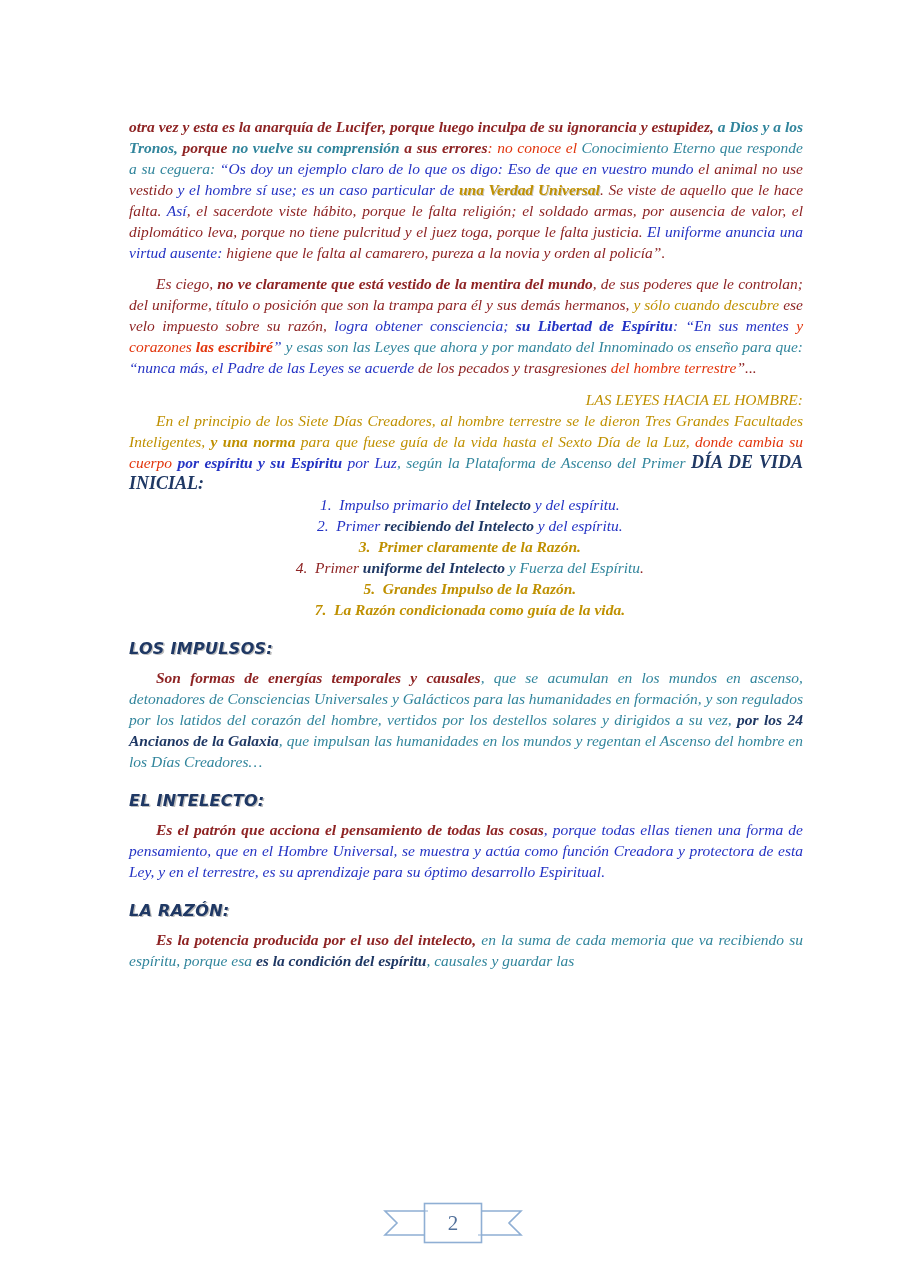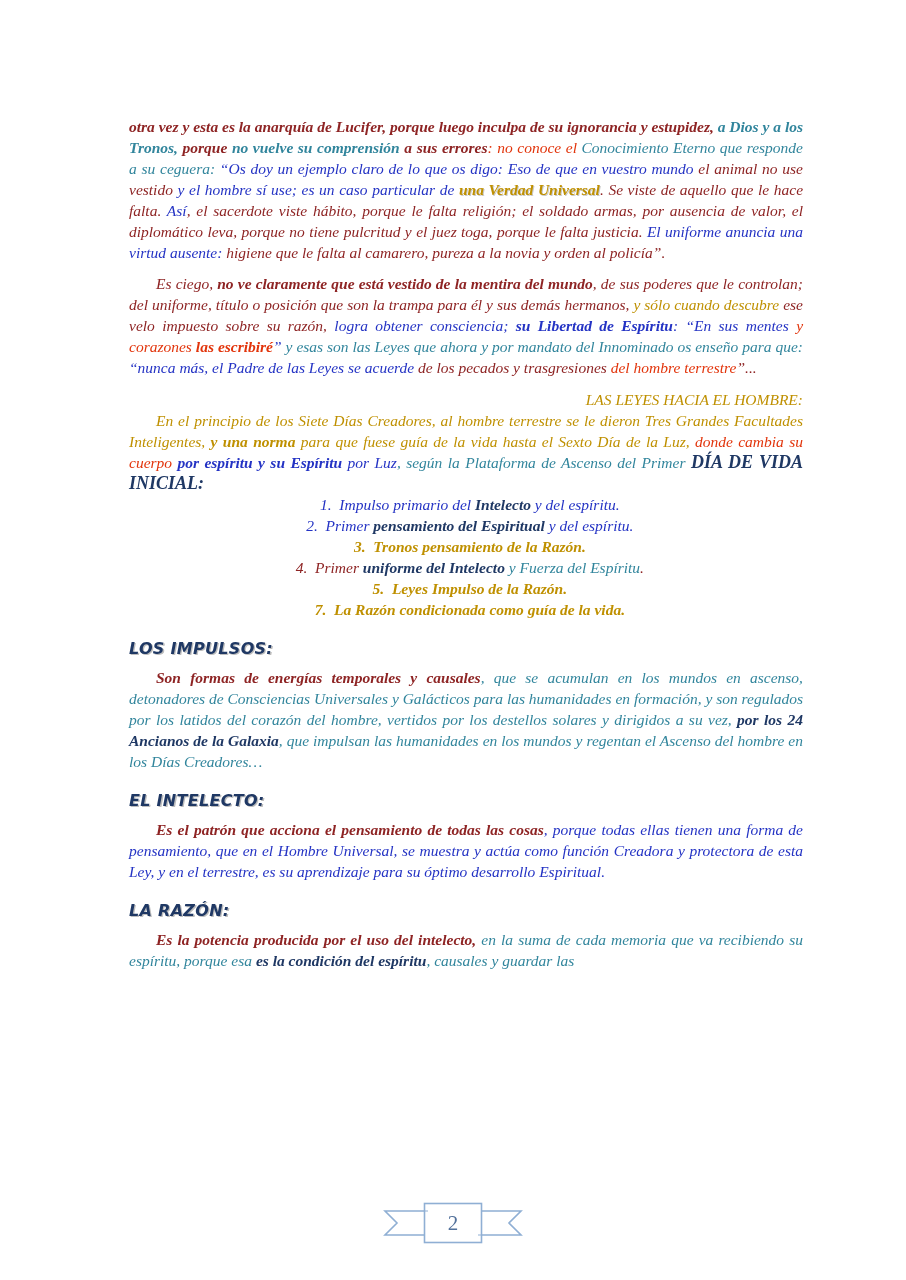--- a/index.html
+++ b/index.html
@@ -66,24 +66,24 @@
   <p id="para1" class="para"><span class="s-mb">otra vez y esta es la anarquía de Lucifer, porque luego inculpa de su ignorancia y estupidez, </span><span class="s-tb">a Dios y a los Tronos, </span><span class="s-mb">porque </span><span class="s-tb">no vuelve su comprensión </span><span class="s-mb">a sus errores</span><span class="s-r">: no conoce el </span><span class="s-t">Conocimiento Eterno que responde a su ceguera: </span><span class="s-b">“Os doy un ejemplo claro de lo que os digo: Eso de que en vuestro mundo </span><span class="s-m">el animal no use vestido </span><span class="s-b">y el hombre sí use; es un caso particular de </span><span class="s-gsh">una Verdad Universal</span><span class="s-m">. Se viste de aquello que le hace falta. </span><span class="s-b">Así</span><span class="s-m">, el sacerdote viste hábito, porque le falta religión; el soldado armas, por ausencia de valor, el diplomático leva, porque no tiene pulcritud y el juez toga, porque le falta justicia. </span><span class="s-b">El uniforme anuncia una virtud ausente: </span><span class="s-m">higiene que le falta al camarero, pureza a la novia y orden al policía”.</span></p>
 
   <p id="para2" class="para indent"><span class="s-m">Es ciego, </span><span class="s-mb">no ve claramente que está vestido de la mentira del mundo</span><span class="s-m">, de sus poderes que le controlan; del uniforme, título o posición que son la trampa para él y sus demás hermanos, </span><span class="s-g">y sólo cuando descubre </span><span class="s-m">ese velo impuesto sobre su razón, </span><span class="s-b">logra obtener consciencia; </span><span class="s-bb">su Libertad de Espíritu</span><span class="s-b">: </span><span class="s-b">“En sus mentes </span><span class="s-r">y corazones </span><span class="s-rb">las escribiré</span><span class="s-b">” </span><span class="s-t">y esas son las Leyes que ahora y por mandato del Innominado os enseño para que: </span><span class="s-b">“nunca más, el Padre de las Leyes se acuerde </span><span class="s-m">de los pecados y trasgresiones </span><span class="s-r">del hombre terrestre</span><span class="s-m">”...</span></p>
 
   <h2 class="h-gold">LAS LEYES HACIA EL HOMBRE:</h2>
 
   <p id="intro" class="para indent"><span class="s-g">En el principio de los Siete Días Creadores, al hombre terrestre se le dieron Tres Grandes Facultades Inteligentes, </span><span class="s-gb">y una norma </span><span class="s-g">para que fuese guía de la vida hasta el Sexto Día de la Luz, </span><span class="s-r">donde cambia su cuerpo </span><span class="s-bb">por espíritu </span><span class="s-bb">y su Espíritu </span><span class="s-b">por Luz</span><span class="s-t">, según la Plataforma de Ascenso del Primer </span><span class="s-dv">DÍA DE VIDA INICIAL:</span></p>
 
   <ol class="law-list">
       <li class="law-item"><span class="num s-b">1.</span><span><span class="s-b">Impulso primario del </span><span class="s-nb">Intelecto</span><span class="s-b"> y del espíritu.</span></span></li>
-      <li class="law-item"><span class="num s-b">2.</span><span><span class="s-b">Primer </span><span class="s-nb">pensamiento del Espiritual</span><span class="s-b"> y del espíritu.</span></span></li>
-      <li class="law-item"><span class="num s-gb">3.</span><span><span class="s-gb">Tronos pensamiento de la Razón.</span></span></li>
+      <li class="law-item"><span class="num s-b">2.</span><span><span class="s-b">Primer </span><span class="s-nb">recibiendo del Intelecto</span><span class="s-b"> y del espíritu.</span></span></li>
+      <li class="law-item"><span class="num s-gb">3.</span><span><span class="s-gb">Primer claramente de la Razón.</span></span></li>
       <li class="law-item"><span class="num s-m">4.</span><span><span class="s-m">Primer </span><span class="s-nb">uniforme del Intelecto</span><span class="s-t"> y Fuerza del Espíritu</span><span class="s-m">.</span></span></li>
-      <li class="law-item"><span class="num s-gb">5.</span><span><span class="s-gb">Leyes Impulso de la Razón.</span></span></li>
+      <li class="law-item"><span class="num s-gb">5.</span><span><span class="s-gb">Grandes Impulso de la Razón.</span></span></li>
       <li class="law-item"><span class="num s-gb">7.</span><span><span class="s-gb">La Razón condicionada como guía de la vida.</span></span></li>
     </ol>
 
 
   <h2 class="h-navy">LOS IMPULSOS:</h2>
   <p class="para indent"><span class="s-mb">Son formas de energías temporales y causales</span><span class="s-t">, que se acumulan en los mundos en ascenso, detonadores de Consciencias Universales y Galácticos para las humanidades en formación, y son regulados por los latidos del corazón del hombre, vertidos por los destellos solares y dirigidos a su vez, </span><span class="s-nb">por los 24 Ancianos de la Galaxia</span><span class="s-t">, que impulsan las humanidades en los mundos y regentan el Ascenso del hombre en los Días Creadores…</span></p>
 
   <h2 class="h-navy">EL INTELECTO:</h2>
   <p class="para indent"><span class="s-mb">Es el patrón que acciona el pensamiento de todas las cosas</span><span class="s-b">, porque todas ellas tienen una forma de pensamiento, que en el Hombre Universal, se muestra y actúa como función Creadora y protectora de esta Ley, y en el terrestre, es su aprendizaje para su óptimo desarrollo Espiritual.</span></p>
 

